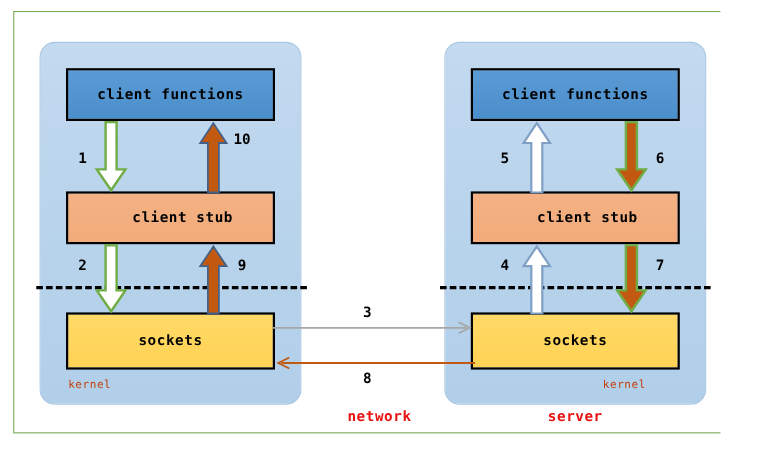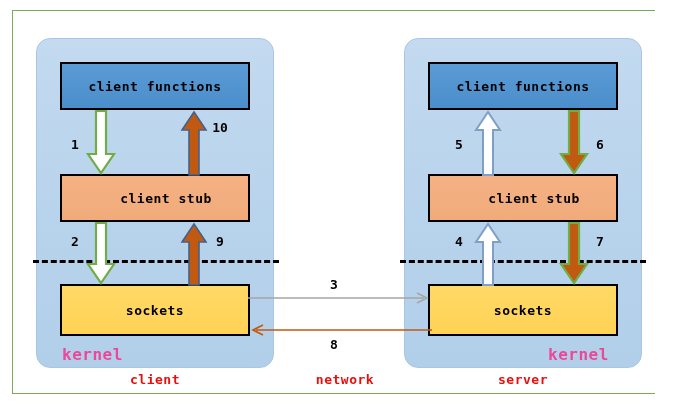--- a/index.html
+++ b/index.html
@@ -57,21 +57,21 @@
   #box-client-stub{left:60px;top:174px;width:190px;height:48px;}
   #box-client-sockets{left:60px;top:284px;width:190px;height:52px;}
   
   #box-server-functions{left:428px;top:62px;width:190px;height:48px;}
   #box-server-stub{left:428px;top:174px;width:190px;height:48px;}
   #box-server-sockets{left:428px;top:284px;width:190px;height:52px;}
 
   
   .kernel-label{
     position:absolute;
-    font-size:16px;font-weight:bold;color:#ec4899;
+    font-size:10px;font-weight:normal;color:#c2410c;
     letter-spacing:0.5px;
   }
   #kernel-client{left:62px;top:345px;}
   #kernel-server{left:548px;top:345px;}
 
   
   .dash-line{
     position:absolute;
     height:0;
     border-top:3px dashed #000000;
@@ -180,17 +180,16 @@
     <polyline points="169,2 179,7 169,12" fill="none" stroke="#a6a6a6" stroke-width="1.6"></polyline>
   </svg>
   <div class="step-num" style="left:323px;top:277px;">3</div>
 
   <svg class="h-arrow" style="left:248px;top:323px;" width="184" height="14" viewBox="0 0 184 14">
     <line x1="8" y1="7" x2="184" y2="7" stroke="#c15911" stroke-width="1.6"></line>
     <polyline points="15,2 5,7 15,12" fill="none" stroke="#c15911" stroke-width="1.6"></polyline>
   </svg>
   <div class="step-num" style="left:323px;top:337px;">8</div>
 
-  <div class="caption-red" id="caption-client">client</div>
   <div class="caption-red" id="caption-network">network</div>
   <div class="caption-red" id="caption-server">server</div>
 
 </div>
 
 </body></html>

